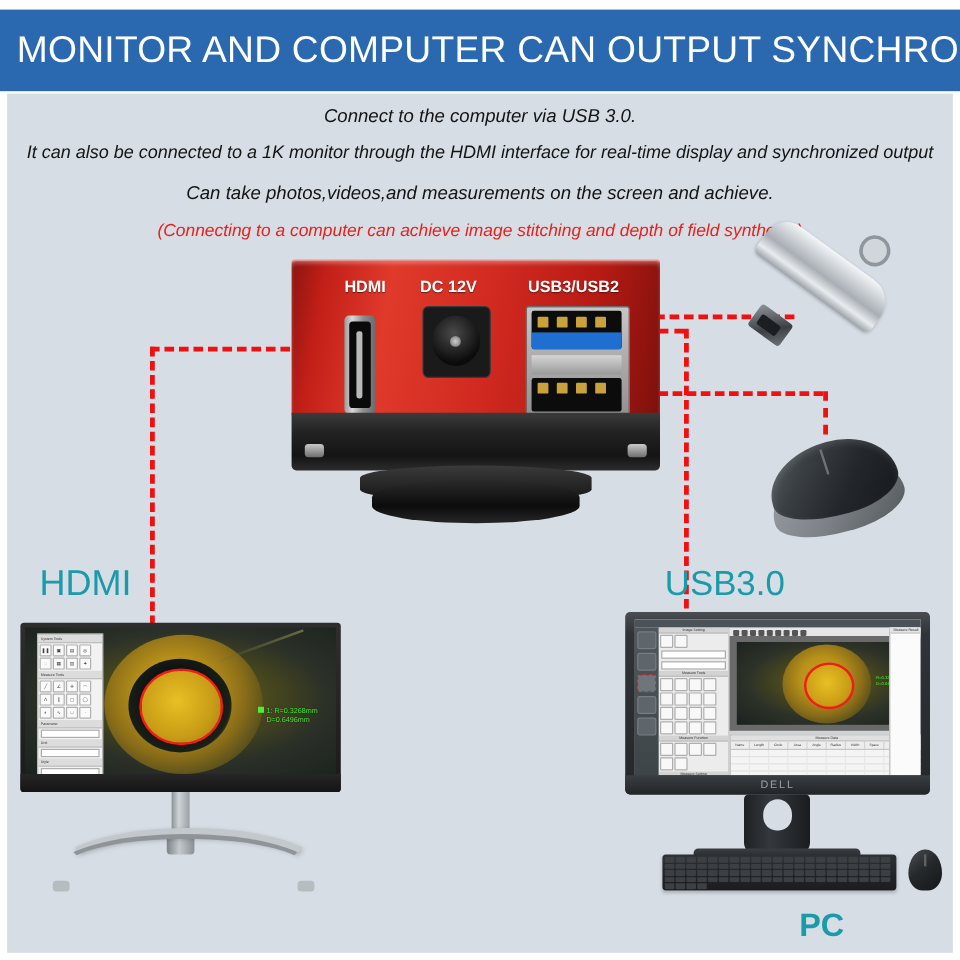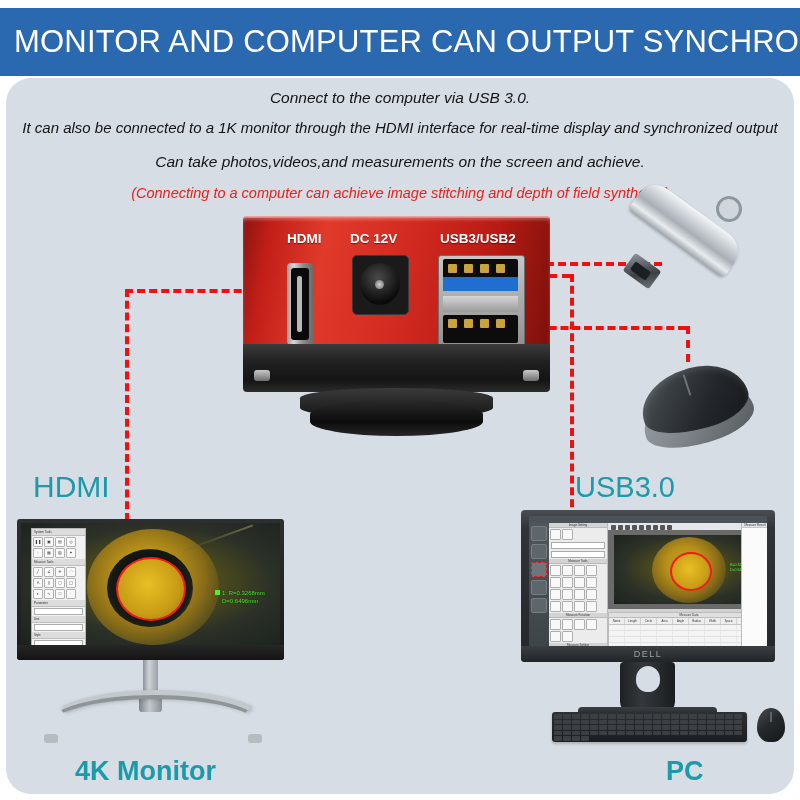--- a/index.html
+++ b/index.html
@@ -18,21 +18,20 @@
   .header-title{
     position:absolute;left:14px;top:50%;transform:translateY(-50%);
     color:#ffffff;font-size:31px;font-weight:400;letter-spacing:.2px;
     white-space:nowrap;font-family:"Liberation Sans",sans-serif;
   }
 
   
   .panel{
     position:absolute;left:6px;top:78px;width:788px;height:716px;
     background:#d6dde5;
-    border-radius:25px;
   }
 
   
   .desc{position:absolute;left:0;top:0;width:788px;text-align:center;}
   .desc-line{
     font-style:italic;font-size:15.5px;color:#141414;
     font-family:"Liberation Sans",sans-serif;white-space:nowrap;
     position:absolute;left:50%;transform:translateX(-50%);
   }
   .d1{top:11px;}
@@ -178,21 +177,21 @@
     position:absolute;left:50px;top:18px;width:2px;height:22px;
     background:#6d7378;transform:rotate(-18deg);border-radius:1px;
   }
 
   
   .teal-label{
     position:absolute;color:#1b9aaa;font-family:"Liberation Sans",sans-serif;
     white-space:nowrap;
   }
   .lbl-hdmi{left:33px;top:470px;font-size:30px;}
-  .lbl-usb{left:575px;top:471px;font-size:29px;}
+  .lbl-usb{left:554px;top:471px;font-size:29px;}
   .lbl-4k{left:75px;top:756px;font-size:27px;font-weight:bold;}
   .lbl-pc{left:666px;top:756px;font-size:27px;font-weight:bold;}
 
   
   .mon4k-bezel{
     position:absolute;left:17px;top:519px;width:267px;height:141px;
     background:linear-gradient(180deg,#2e2e2e,#1a1a1a);
     border-radius:3px;padding:3px;box-sizing:border-box;
   }
   .mon4k-screen{
@@ -468,21 +467,20 @@
   </div>
 
   <div class="mouse1">
     <div class="m1-base"></div>
     <div class="m1-top"></div>
     <div class="m1-split"></div>
   </div>
 
   <div class="teal-label lbl-hdmi">HDMI</div>
   <div class="teal-label lbl-usb">USB3.0</div>
-  <div class="teal-label lbl-4k">4K Monitor</div>
   <div class="teal-label lbl-pc">PC</div>
 
   <div>
     <div class="mon4k-bezel"></div>
     <div class="mon4k-screen">
       <div class="sample s-outer"></div>
       <div class="s-crack"></div>
       <div class="sample s-mid"></div>
       <div class="sample s-core"></div>
     </div>

